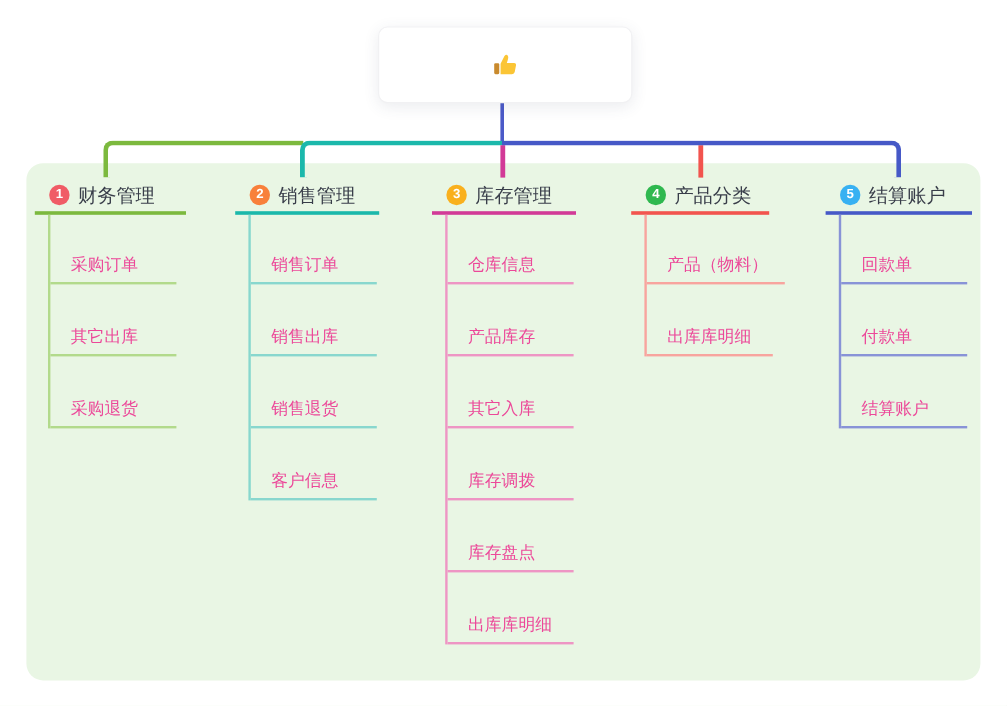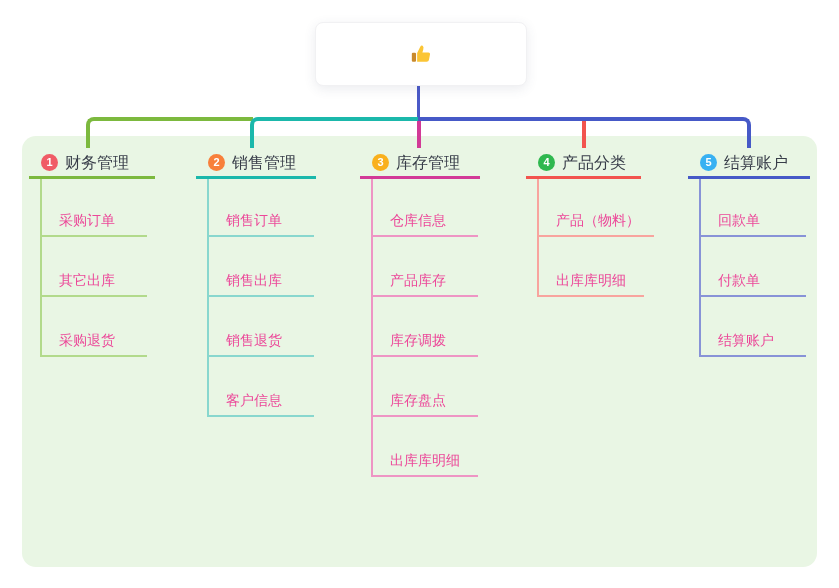--- a/index.html
+++ b/index.html
@@ -138,20 +138,23 @@
       <span>库存管理</span>
     </div>
     <div class="children">
           <div class="child">
             <span>仓库信息</span>
           </div>
           <div class="child">
             <span>产品库存</span>
           </div>
           <div class="child">
+            <span>其它入库</span>
+          </div>
+          <div class="child">
             <span>库存调拨</span>
           </div>
           <div class="child">
             <span>库存盘点</span>
           </div>
           <div class="child">
             <span>出库库明细</span>
           </div>
         </div>
   </div>

